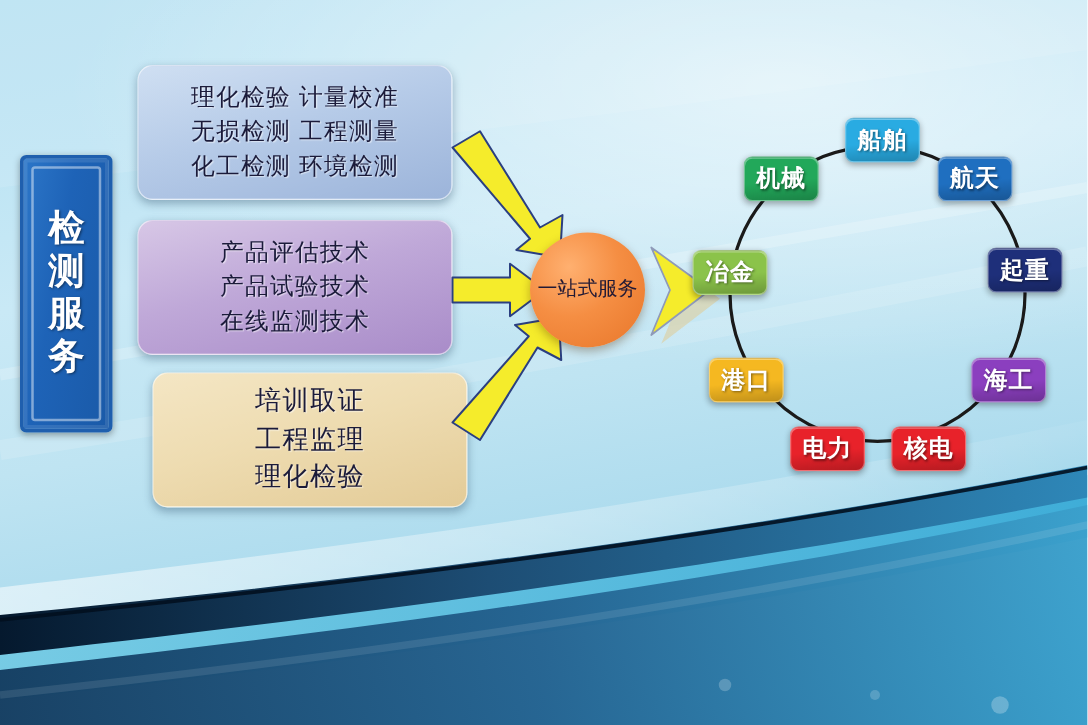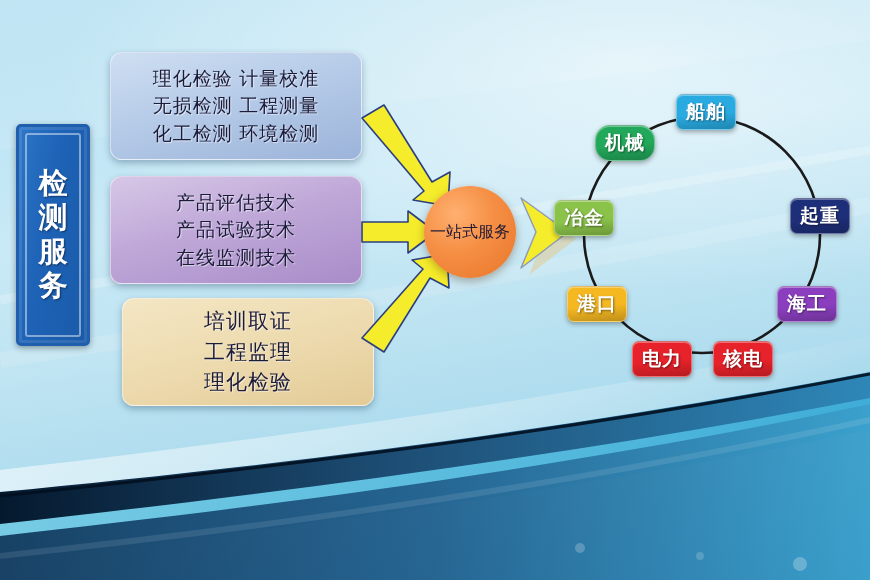--- a/index.html
+++ b/index.html
@@ -173,21 +173,22 @@
   <div class="hub">
     <div class="hl">一站式</div>
     <div class="hl">服务</div>
   </div>
 
   <svg class="bg-svg" viewBox="0 0 870 580">
     <circle cx="702" cy="235" r="118" fill="none" stroke="#1a1a1a" stroke-width="2.6"></circle>
   </svg>
 
   <div class="node" id="node-0" style="background: linear-gradient(175deg, rgb(41, 171, 226) 0%, rgb(41, 171, 226) 55%, rgba(0, 0, 0, 0.22) 100%), rgb(41, 171, 226); background-blend-mode: normal; left: 706px; top: 112px; transform: translate(-50%, -50%);"><span>船舶</span></div>
+  <div class="node" id="node-1" style="background: linear-gradient(175deg, rgb(31, 111, 192) 0%, rgb(31, 111, 192) 55%, rgba(0, 0, 0, 0.22) 100%), rgb(31, 111, 192); background-blend-mode: normal; left: 780px; top: 143px; transform: translate(-50%, -50%);"><span>航天</span></div>
   <div class="node" id="node-2" style="background: linear-gradient(175deg, rgb(30, 47, 122) 0%, rgb(30, 47, 122) 55%, rgba(0, 0, 0, 0.22) 100%), rgb(30, 47, 122); background-blend-mode: normal; left: 820px; top: 216px; transform: translate(-50%, -50%);"><span>起重</span></div>
   <div class="node" id="node-3" style="background: linear-gradient(175deg, rgb(139, 63, 191) 0%, rgb(139, 63, 191) 55%, rgba(0, 0, 0, 0.22) 100%), rgb(139, 63, 191); background-blend-mode: normal; left: 807px; top: 304px; transform: translate(-50%, -50%);"><span>海工</span></div>
   <div class="node" id="node-4" style="background: linear-gradient(175deg, rgb(232, 34, 42) 0%, rgb(232, 34, 42) 55%, rgba(0, 0, 0, 0.22) 100%), rgb(232, 34, 42); background-blend-mode: normal; left: 743px; top: 359px; transform: translate(-50%, -50%);"><span>核电</span></div>
   <div class="node" id="node-5" style="background: linear-gradient(175deg, rgb(232, 34, 42) 0%, rgb(232, 34, 42) 55%, rgba(0, 0, 0, 0.22) 100%), rgb(232, 34, 42); background-blend-mode: normal; left: 662px; top: 359px; transform: translate(-50%, -50%);"><span>电力</span></div>
   <div class="node" id="node-6" style="background: linear-gradient(175deg, rgb(245, 184, 33) 0%, rgb(245, 184, 33) 55%, rgba(0, 0, 0, 0.22) 100%), rgb(245, 184, 33); background-blend-mode: normal; left: 597px; top: 304px; transform: translate(-50%, -50%);"><span>港口</span></div>
   <div class="node" id="node-7" style="background: linear-gradient(175deg, rgb(139, 195, 74) 0%, rgb(139, 195, 74) 55%, rgba(0, 0, 0, 0.22) 100%), rgb(139, 195, 74); background-blend-mode: normal; left: 584px; top: 218px; transform: translate(-50%, -50%);"><span>冶金</span></div>
-  <div class="node" id="node-8" style="background: linear-gradient(175deg, rgb(34, 168, 90) 0%, rgb(34, 168, 90) 55%, rgba(0, 0, 0, 0.22) 100%), rgb(34, 168, 90); background-blend-mode: normal; left: 625px; top: 143px; transform: translate(-50%, -50%); border-radius: 15px;"><span>机械</span></div>
+  <div class="node" id="node-8" style="background: linear-gradient(175deg, rgb(34, 168, 90) 0%, rgb(34, 168, 90) 55%, rgba(0, 0, 0, 0.22) 100%), rgb(34, 168, 90); background-blend-mode: normal; left: 625px; top: 143px; transform: translate(-50%, -50%);"><span>机械</span></div>
 
 </div>
 
 </body></html>

